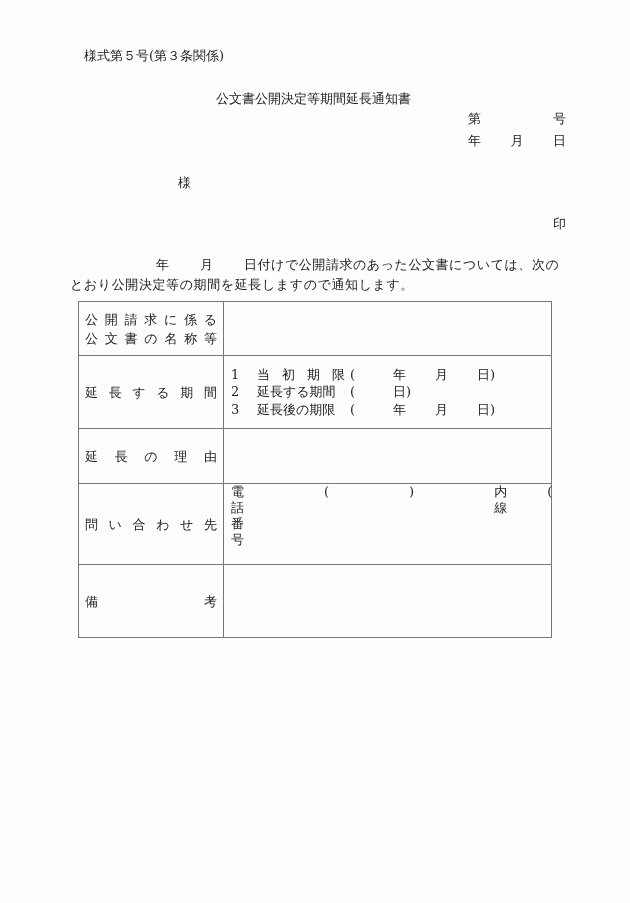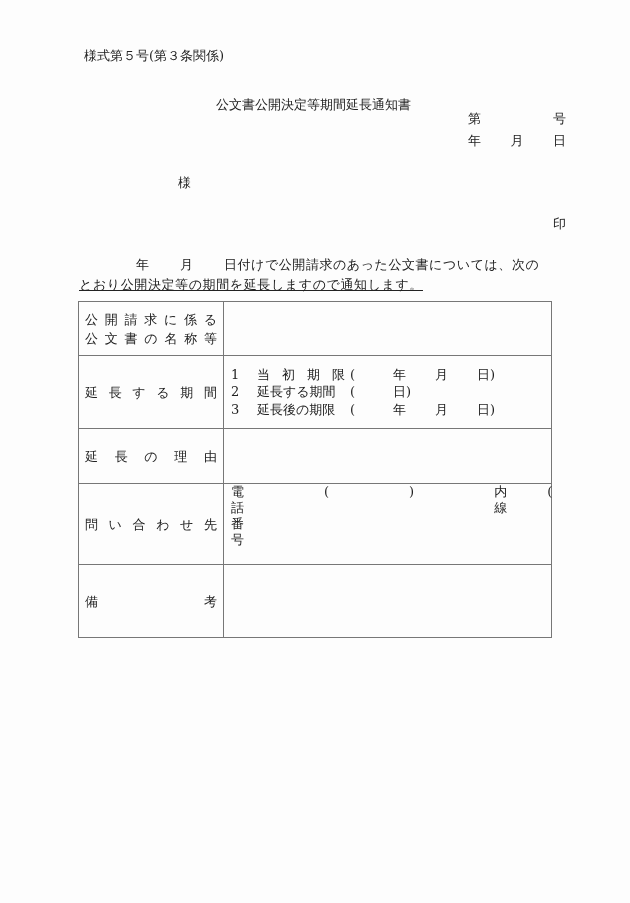--- a/index.html
+++ b/index.html
@@ -15,39 +15,39 @@
   .period-line { display:flex; line-height:17.5px; }
   .period-line .num { width:26px; }
   .period-line .lbl { width:93px; }
   .period-line .lbl.sp { display:flex; justify-content:space-between; width:88px; margin-right:5px; }
   .gap { display:inline-block; }
 </style>
 </head>
 <body>
 
 <div class="abs" style="left:84px; top:48px;">様式第５号(第３条関係)</div>
-<div class="abs" style="left:216px; top:97px;">公文書公開決定等期間延長通知書</div>
+<div class="abs" style="left:216px; top:91px;">公文書公開決定等期間延長通知書</div>
 
 <div class="abs spread" style="left:468px; top:111px; width:98px;">
   <span>第</span>
   <span>号</span>
 </div>
 <div class="abs spread" style="left:468px; top:133px; width:98px;">
   <span>年</span>
   <span>月</span>
   <span>日</span>
 </div>
 
 <div class="abs" style="left:178px; top:175px;">様</div>
 <div class="abs" style="left:553px; top:216px;">印</div>
 
-<div class="abs" style="left:136px; top:257px;text-align:right;">
+<div class="abs" style="left:156px; top:257px;text-align:right;">
   <span>年</span><span class="gap" style="width:31px"></span><span>月</span><span class="gap" style="width:31px"></span><span style="letter-spacing:0.55px">日付けで公開請求のあった公文書については、次の</span>
 </div>
-<div class="abs" style="left:79px; top:277px; letter-spacing:0.6px;text-decoration:underline;">とおり公開決定等の期間を延長しますので通知します。</div>
+<div class="abs" style="left:70px; top:277px; letter-spacing:0.6px;">とおり公開決定等の期間を延長しますので通知します。</div>
 
 <table class="form">
   <tbody>
       <tr style="height:54px">
     <td class="label">
       <div class="ln">
         <span>公</span>
             <span>開</span>
             <span>請</span>
             <span>求</span>

